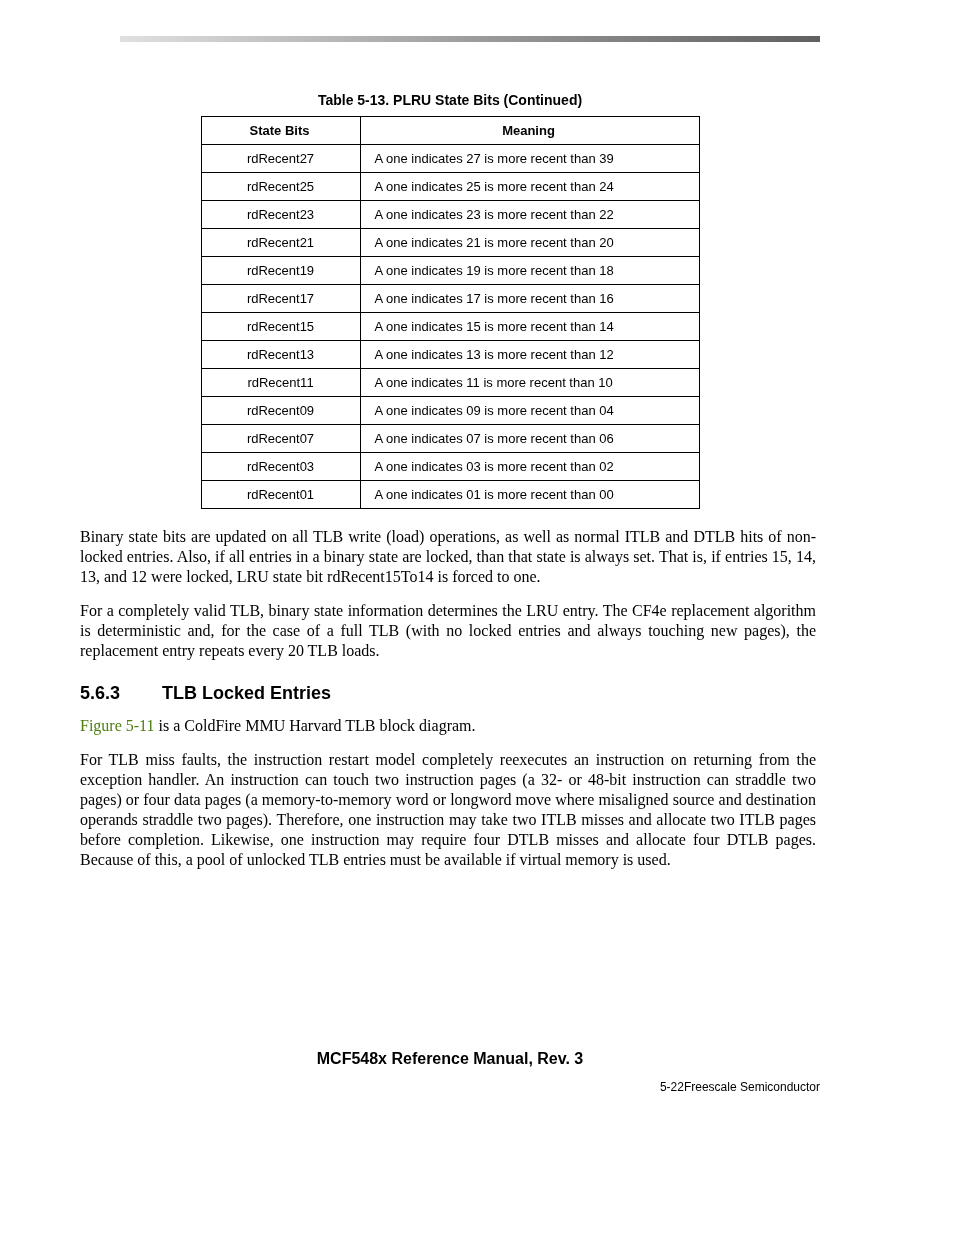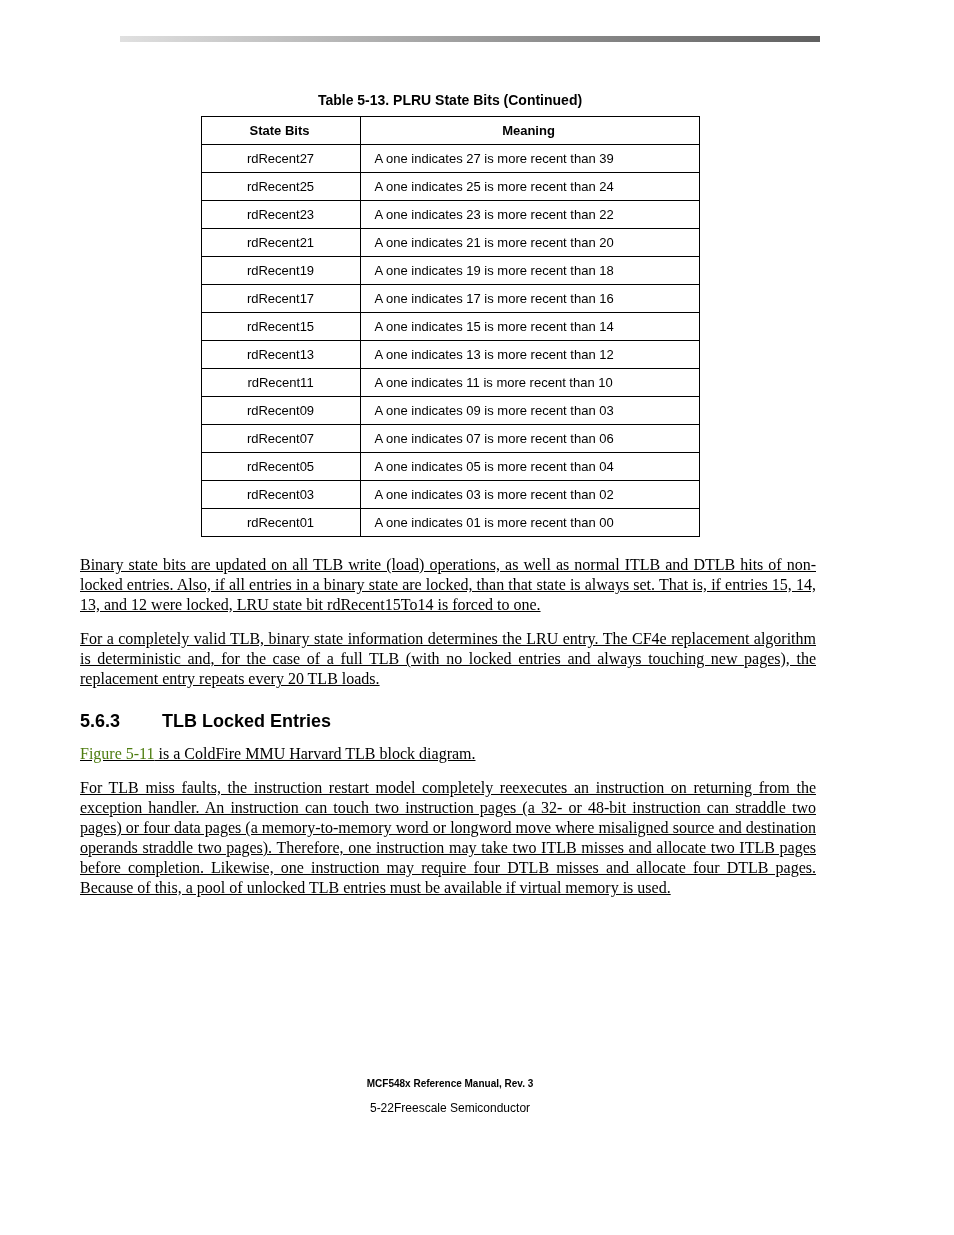--- a/index.html
+++ b/index.html
@@ -49,46 +49,45 @@
     width: 130px;
   }
   table.data td.col-meaning {
     text-align: left;
     width: 310px;
   }
   p.body {
     margin: 0 4px 14px 0;
     text-align: justify;
     line-height: 1.25;
-    text-decoration: underline;
   }
   .section-heading {
     font-family: Arial, Helvetica, sans-serif;
     font-weight: bold;
     font-size: 18px;
     margin: 22px 0 12px 0;
   }
   .section-heading .num {
     display: inline-block;
     width: 82px;
   }
   .xref {
     color: #4d7c0f;
   }
   .footer-center {
     text-align: center;
     font-family: Arial, Helvetica, sans-serif;
     font-weight: bold;
-    font-size: 10px;
+    font-size: 16px;
     margin-top: 180px;
     margin-bottom: 12px;
   }
   .footer-row {
     display: flex;
-    justify-content: center;
+    justify-content: flex-end;
     font-family: Arial, Helvetica, sans-serif;
     font-size: 12px;
   }
 </style>
 </head>
 <body>
 
 <div class="page">
   <div class="top-rule"></div>
 
@@ -133,29 +132,25 @@
         <tr>
           <td class="col-state">rdRecent13</td>
           <td class="col-meaning">A one indicates 13 is more recent than 12</td>
         </tr>
         <tr>
           <td class="col-state">rdRecent11</td>
           <td class="col-meaning">A one indicates 11 is more recent than 10</td>
         </tr>
         <tr>
           <td class="col-state">rdRecent09</td>
-          <td class="col-meaning">A one indicates 09 is more recent than 03</td>
+          <td class="col-meaning">A one indicates 09 is more recent than 04</td>
         </tr>
         <tr>
           <td class="col-state">rdRecent07</td>
           <td class="col-meaning">A one indicates 07 is more recent than 06</td>
-        </tr>
-        <tr>
-          <td class="col-state">rdRecent05</td>
-          <td class="col-meaning">A one indicates 05 is more recent than 04</td>
         </tr>
         <tr>
           <td class="col-state">rdRecent03</td>
           <td class="col-meaning">A one indicates 03 is more recent than 02</td>
         </tr>
         <tr>
           <td class="col-state">rdRecent01</td>
           <td class="col-meaning">A one indicates 01 is more recent than 00</td>
         </tr>
       </tbody>

